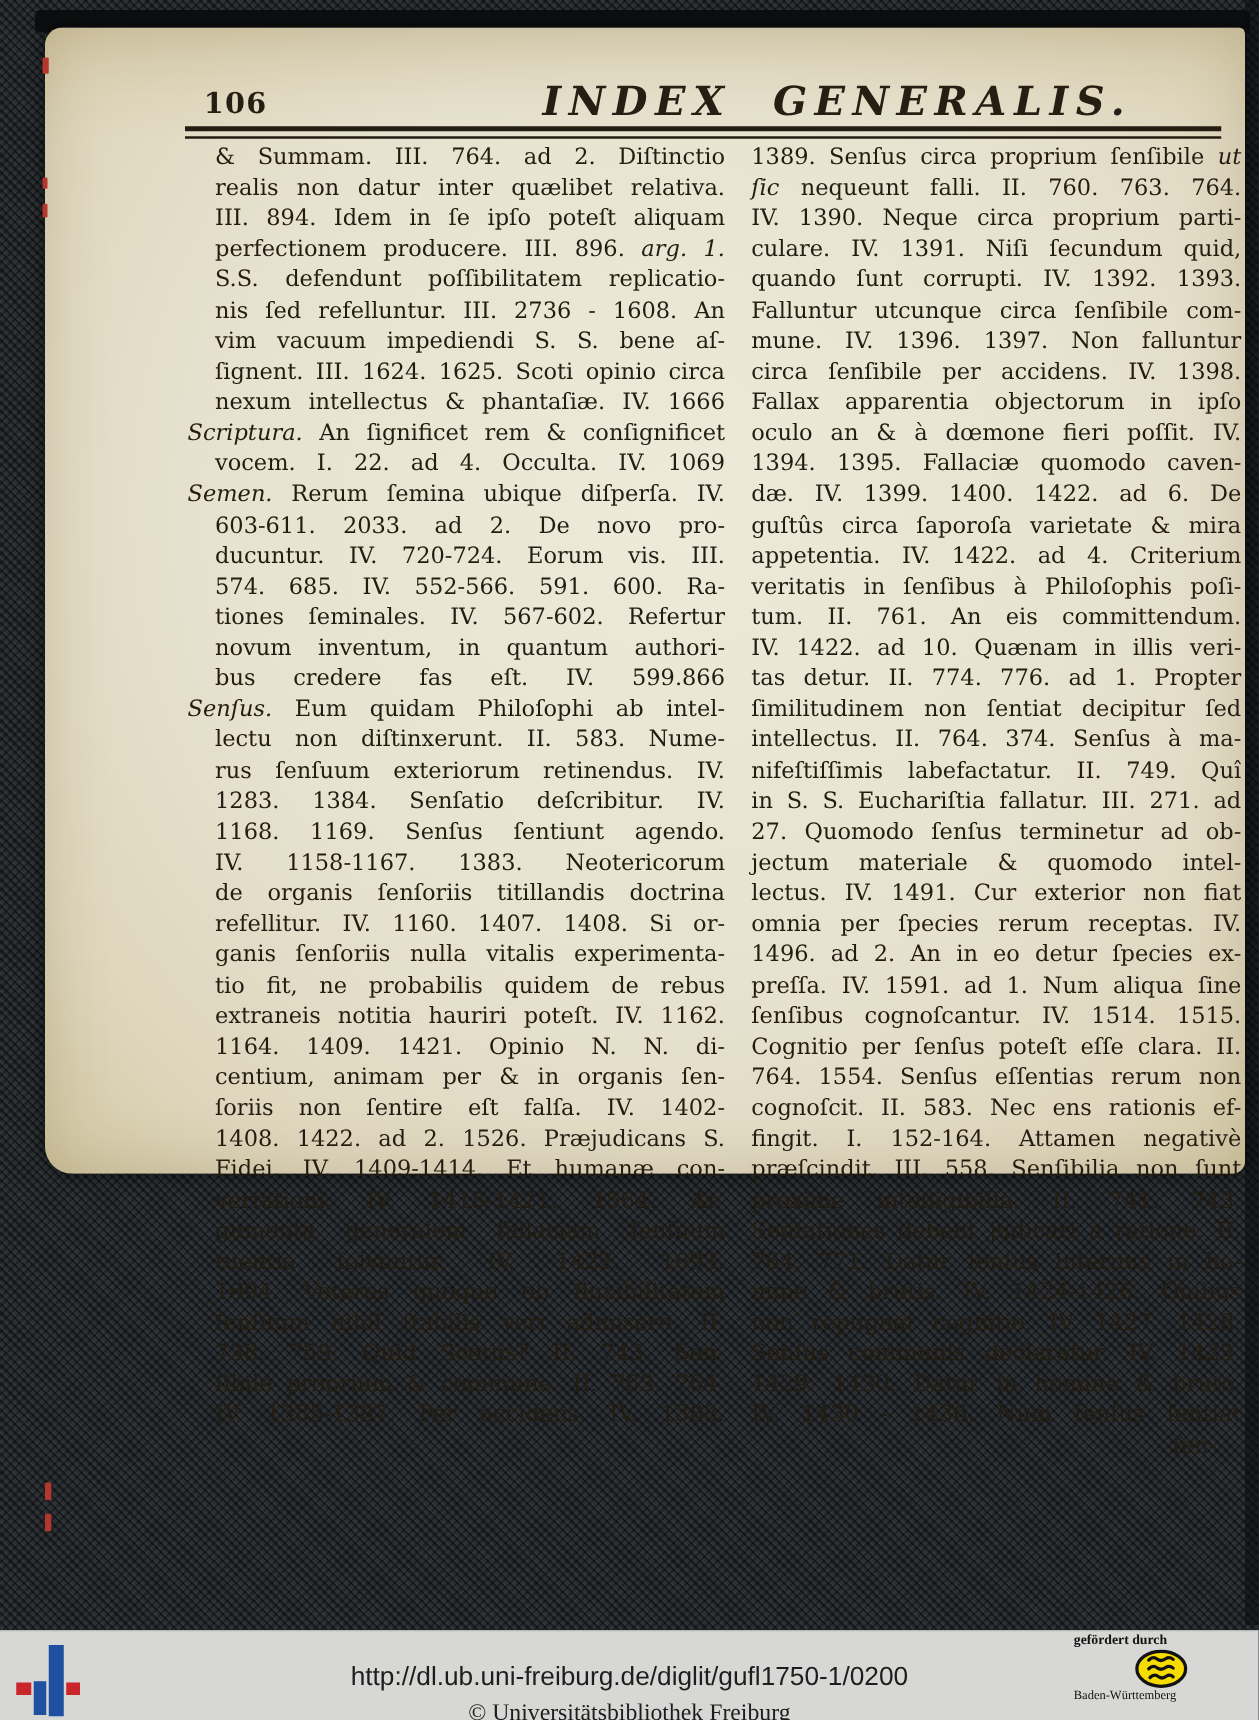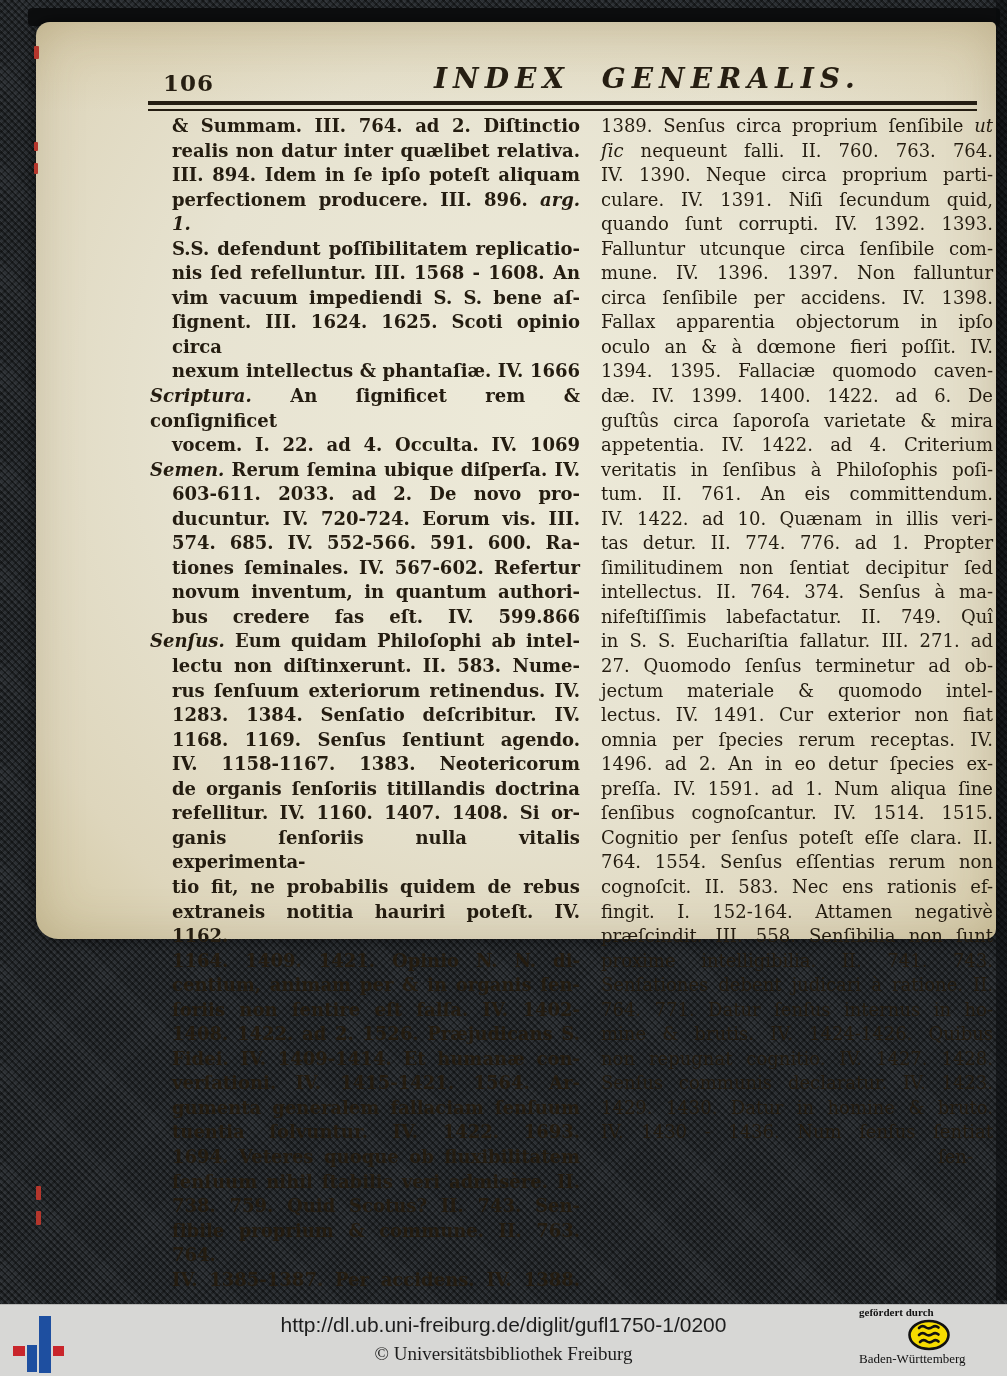--- a/index.html
+++ b/index.html
@@ -20,54 +20,54 @@
       linear-gradient(180deg, rgba(201,184,140,.35) 0, rgba(201,184,140,0) 90px),
       radial-gradient(ellipse at 52% 42%, #edead9 0%, #e7e3d1 50%, #ded6bc 82%, #d2c7a2 100%);
     border-radius:14px 5px 10px 22px;
     box-shadow: inset 0 0 50px rgba(110,88,40,.22), 0 0 14px rgba(0,0,0,.6);
   }
   .redmark{position:absolute;background:#b5362c;border-radius:1px;}
 
   .pageno{position:absolute;left:127px;top:47px;font-size:23px;font-weight:bold;color:#261e12;letter-spacing:1px;}
   .title{
     position:absolute;left:398px;top:40px;
-    font-size:28px;font-weight:bold;font-style:italic;color:#261e12;
+    font-size:32px;font-weight:bold;font-style:italic;color:#261e12;
     letter-spacing:6px;word-spacing:16px;white-space:nowrap;
   }
   .rule{
     position:absolute;left:112px;top:79px;width:829px;height:4px;
     border-top:4px solid #241d12;border-bottom:2px solid #241d12;
   }
 
   .col{position:absolute;top:92px;color:#241c10;font-size:18px;line-height:24.55px;}
   .col-left{left:114px;width:430px;}
   .col-right{left:565px;width:392px;}
   .ln{text-align:justify;text-align-last:justify;white-space:normal;}
-  .col-left .ln{padding-left:22px;font-weight:bold;}
+  .col-left .ln{padding-left:22px;}
   .col-left .ln.entry{padding-left:0;}
   .catchword{text-align:center;text-align-last:right;padding-right:20px;}
 
   .footer{
     position:absolute;left:0;top:1304px;width:1007px;height:72px;
     background:#d7d7d5;border-top:1px solid #b7b7b5;
   }
   .ublogo{position:absolute;left:0;top:0;width:80px;height:72px;}
   .ublogo .r1{position:absolute;left:13px;top:41px;width:12px;height:10px;background:#c9252b;}
   .ublogo .b1{position:absolute;left:27px;top:40px;width:10px;height:27px;background:#1e4fa0;}
   .ublogo .b2{position:absolute;left:39px;top:11px;width:12px;height:57px;background:#1e4fa0;}
   .ublogo .r2{position:absolute;left:53px;top:41px;width:11px;height:10px;background:#c9252b;}
 
   .footer-center{position:absolute;left:0;top:0;width:1007px;text-align:center;color:#1d1d1d;}
-  .footer-url{margin-top:8px;font-family:"Liberation Sans", sans-serif;font-size:21px;letter-spacing:0px;}
+  .footer-url{margin-top:25px;font-family:"Liberation Sans", sans-serif;font-size:21px;letter-spacing:0px;}
   .footer-copy{margin-top:6px;font-family:Liberation Serif, serif;font-size:19px;}
 
   .bw{position:absolute;right:8px;top:1px;width:140px;color:#111;}
   .bw .gef{font-family:"Liberation Serif", serif;font-weight:bold;font-size:11px;}
   .bw svg{display:block;margin:1px auto 0 auto;}
-  .bw .land{font-family:"Liberation Serif", serif;font-size:13px;margin-top:0px;}
+  .bw .land{font-family:"Liberation Serif", serif;font-size:10px;margin-top:0px;}
 </style>
 </head>
 <body>
 
 <div class="shadow-band"></div>
 <div class="edge-strip"></div>
 
 <div class="page">
   <div class="redmark" style="left:-2px;top:24px;width:5px;height:13px;"></div>
   <div class="redmark" style="left:-2px;top:120px;width:4px;height:9px;"></div>
@@ -78,21 +78,21 @@
   <div class="pageno">106</div>
   <div class="title">INDEX GENERALIS.</div>
   <div class="rule"></div>
 
   <div class="col col-left" id="col-left">
       <div class="ln"><span>&amp; Summam. III. 764. ad 2. Diſtinctio</span></div>
       <div class="ln"><span>realis non datur inter quælibet relativa.</span></div>
       <div class="ln"><span>III. 894. Idem in ſe ipſo poteſt aliquam</span></div>
       <div class="ln"><span>perfectionem producere. III. 896. </span><i>arg. 1.</i></div>
       <div class="ln"><span>S.S. defendunt poſſibilitatem replicatio-</span></div>
-      <div class="ln"><span>nis ſed refelluntur. III. 1568 - 1608. An</span></div>
+      <div class="ln"><span>nis ſed refelluntur. III. 2736 - 1608. An</span></div>
       <div class="ln"><span>vim vacuum impediendi S. S. bene aſ-</span></div>
       <div class="ln"><span>ſignent. III. 1624. 1625. Scoti opinio circa</span></div>
       <div class="ln"><span>nexum intellectus &amp; phantaſiæ. IV. 1666</span></div>
       <div class="ln entry"><i>Scriptura.</i><span> An ſignificet rem &amp; conſignificet</span></div>
       <div class="ln"><span>vocem. I. 22. ad 4. Occulta. IV. 1069</span></div>
       <div class="ln entry"><i>Semen.</i><span> Rerum ſemina ubique diſperſa. IV.</span></div>
       <div class="ln"><span>603-611. 2033. ad 2. De novo pro-</span></div>
       <div class="ln"><span>ducuntur. IV. 720-724. Eorum vis. III.</span></div>
       <div class="ln"><span>574. 685. IV. 552-566. 591. 600. Ra-</span></div>
       <div class="ln"><span>tiones ſeminales. IV. 567-602. Refertur</span></div>

